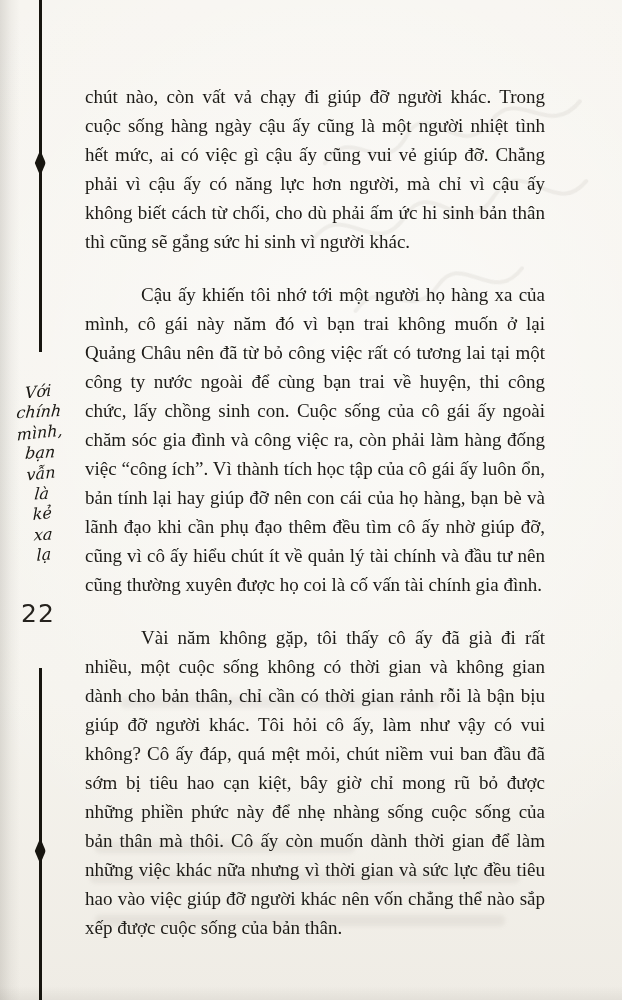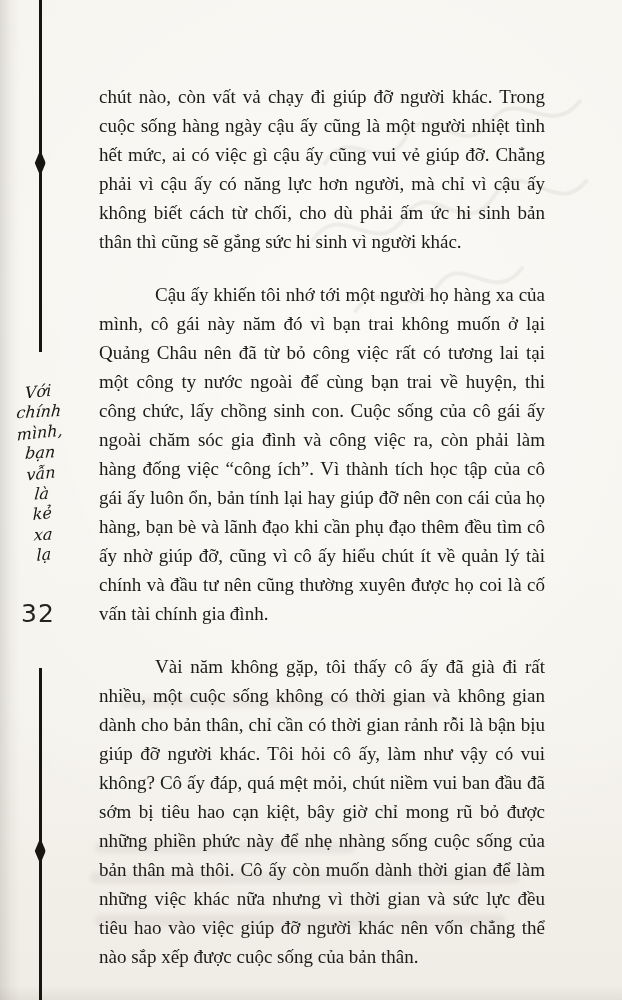--- a/index.html
+++ b/index.html
@@ -78,21 +78,21 @@
 
   
   .text-block {
     position: absolute; left: 85px; top: 82px;
     width: 460px;
     font-size: 19px;
     line-height: 29px;
     text-align: justify;
     color: var(--ink);
   }
-  .text-block p { margin: 0 0 24px 14px; }
+  .text-block p { margin: 0 0 24px 0; }
   .text-block p.indent { text-indent: 56px; }
 
   
   .ghost-script {
     position: absolute; left: 290px; top: 55px;
     width: 330px; height: 300px;
     opacity: .55;
     transform: rotate(-6deg);
     pointer-events: none;
     filter: blur(.6px);
@@ -142,21 +142,21 @@
     <span>chính</span>
     <span>mình,</span>
     <span>bạn</span>
     <span>vẫn</span>
     <span>là</span>
     <span>kẻ</span>
     <span>xa</span>
     <span>lạ</span>
   </div>
 
-  <div class="page-number">32</div>
+  <div class="page-number">22</div>
 
   <main class="text-block">
     <p>chút nào, còn vất vả chạy đi giúp đỡ người khác. Trong cuộc sống hàng ngày cậu ấy cũng là một người nhiệt tình hết mức, ai có việc gì cậu ấy cũng vui vẻ giúp đỡ. Chẳng phải vì cậu ấy có năng lực hơn người, mà chỉ vì cậu ấy không biết cách từ chối, cho dù phải ấm ức hi sinh bản thân thì cũng sẽ gắng sức hi sinh vì người khác.</p>
     <p class="indent">Cậu ấy khiến tôi nhớ tới một người họ hàng xa của mình, cô gái này năm đó vì bạn trai không muốn ở lại Quảng Châu nên đã từ bỏ công việc rất có tương lai tại một công ty nước ngoài để cùng bạn trai về huyện, thi công chức, lấy chồng sinh con. Cuộc sống của cô gái ấy ngoài chăm sóc gia đình và công việc ra, còn phải làm hàng đống việc “công ích”. Vì thành tích học tập của cô gái ấy luôn ổn, bản tính lại hay giúp đỡ nên con cái của họ hàng, bạn bè và lãnh đạo khi cần phụ đạo thêm đều tìm cô ấy nhờ giúp đỡ, cũng vì cô ấy hiểu chút ít về quản lý tài chính và đầu tư nên cũng thường xuyên được họ coi là cố vấn tài chính gia đình.</p>
     <p class="indent">Vài năm không gặp, tôi thấy cô ấy đã già đi rất nhiều, một cuộc sống không có thời gian và không gian dành cho bản thân, chỉ cần có thời gian rảnh rỗi là bận bịu giúp đỡ người khác. Tôi hỏi cô ấy, làm như vậy có vui không? Cô ấy đáp, quá mệt mỏi, chút niềm vui ban đầu đã sớm bị tiêu hao cạn kiệt, bây giờ chỉ mong rũ bỏ được những phiền phức này để nhẹ nhàng sống cuộc sống của bản thân mà thôi. Cô ấy còn muốn dành thời gian để làm những việc khác nữa nhưng vì thời gian và sức lực đều tiêu hao vào việc giúp đỡ người khác nên vốn chẳng thể nào sắp xếp được cuộc sống của bản thân.</p>
   </main>
 
 </div>
 
 </body></html>

